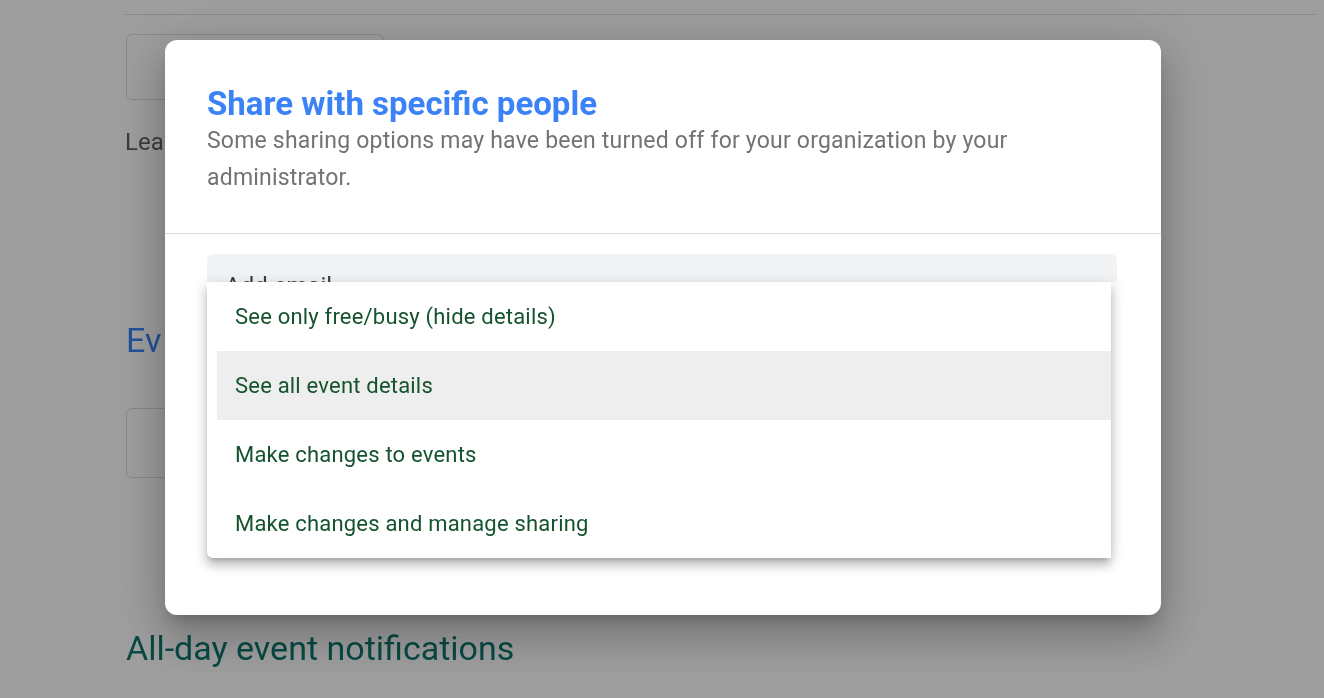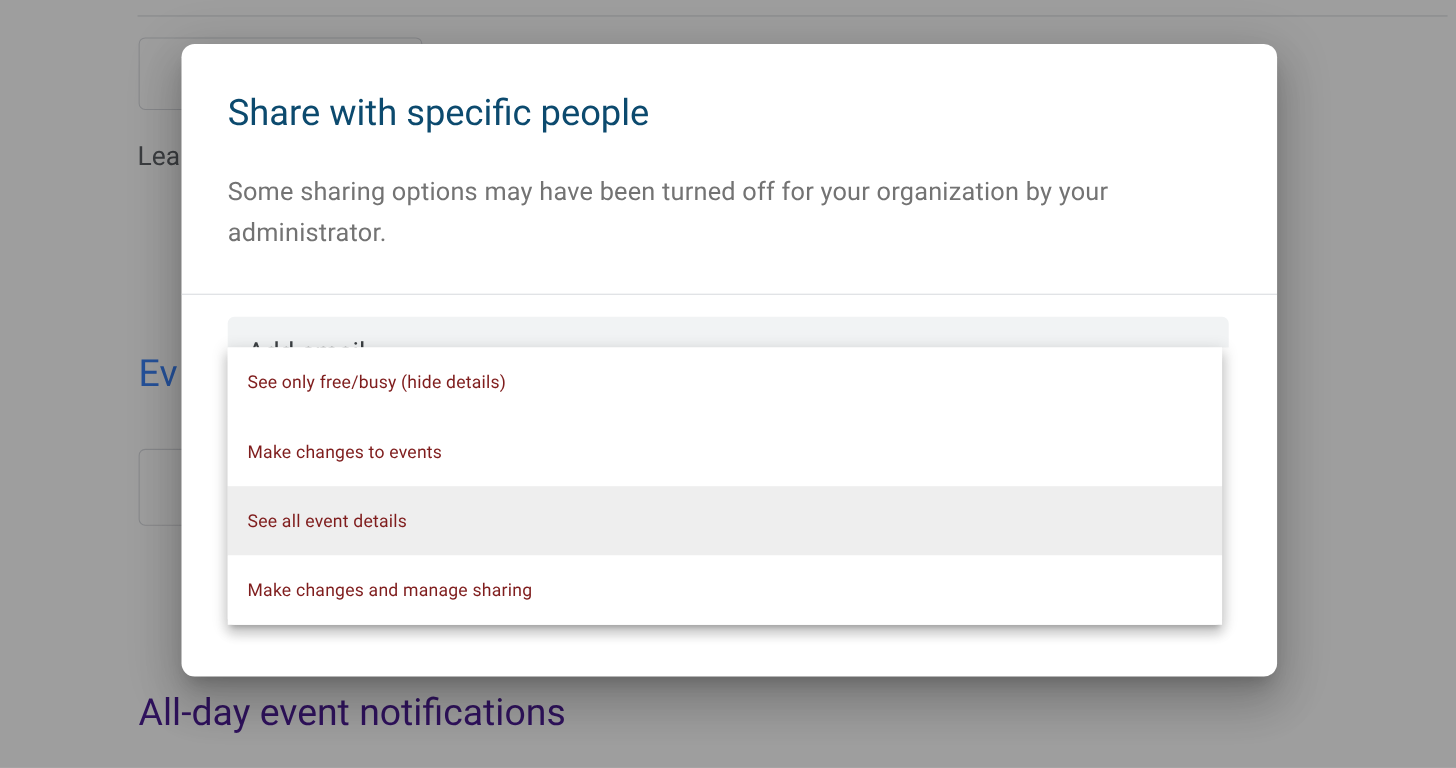--- a/index.html
+++ b/index.html
@@ -79,21 +79,21 @@
       height: 70px;
       border: 1px solid #dadce0;
       border-radius: 6px;
       background: #fff;
     }
     .bg-heading-2 {
       position: absolute;
       top: 628px;
       left: 126px;
       font-size: 34px;
-      color: #4c1d95;
+      color: #0f766e;
       font-weight: 400;
     }
     .bg-d {
       position: absolute;
       top: 544px;
       right: 196px;
       font-size: 24px;
       color: #5f6368;
     }
     .overlay {
@@ -113,24 +113,23 @@
       background: #fff;
       border-radius: 12px;
       box-shadow: 0 24px 38px 3px rgba(0,0,0,0.14), 0 9px 46px 8px rgba(0,0,0,0.12), 0 11px 15px -7px rgba(0,0,0,0.2);
       overflow: hidden;
     }
     .dialog-header {
       padding: 44px 42px 36px 42px;
     }
     .dialog-title {
       font-size: 33px;
-      font-weight: 400;
-      color: #0c4a6e;
+      font-weight: 700;
+      color: #3b82f6;
       letter-spacing: 0px;
-      margin-bottom: 34px;
     }
     .dialog-subtitle {
       font-size: 23px;
       font-weight: 400;
       color: #737373;
       line-height: 1.6;
       letter-spacing: 0.2px;
     }
     .dialog-divider {
       height: 1px;
@@ -159,25 +158,26 @@
     .dropdown {
       background: #fff;
       width: 904px;
       margin-top: 0;
       border-radius: 0 0 6px 6px;
       box-shadow: 0 8px 10px 1px rgba(0,0,0,0.14), 0 3px 14px 2px rgba(0,0,0,0.12), 0 5px 5px -3px rgba(0,0,0,0.2);
       position: relative;
     }
     .dropdown-item {
       padding: 22px 18px;
-      font-size: 16px;
-      color: #7f1d1d;
+      font-size: 22px;
+      color: #14532d;
       cursor: pointer;
       background: #fff;
       letter-spacing: 0.2px;
+      margin-left: 10px;
     }
     .dropdown-item.selected {
       background: #eeeeee;
     }
   </style>
 </head>
 <body>
 
 <div class="background">
   <div class="bg-content">
@@ -198,18 +198,18 @@
     <div class="dialog-title">Share with specific people</div>
     <div class="dialog-subtitle">Some sharing options may have been turned off for your organization by your administrator.</div>
   </div>
   <div class="dialog-divider"></div>
   <div class="dialog-body">
     <div class="input-area">
       <span class="input-placeholder">Add email</span>
     </div>
     <div class="dropdown">
       <div class="dropdown-item">See only free/busy (hide details)</div>
+      <div class="dropdown-item selected">See all event details</div>
       <div class="dropdown-item">Make changes to events</div>
-      <div class="dropdown-item selected">See all event details</div>
       <div class="dropdown-item">Make changes and manage sharing</div>
     </div>
   </div>
 </div>
 
 </body></html>

